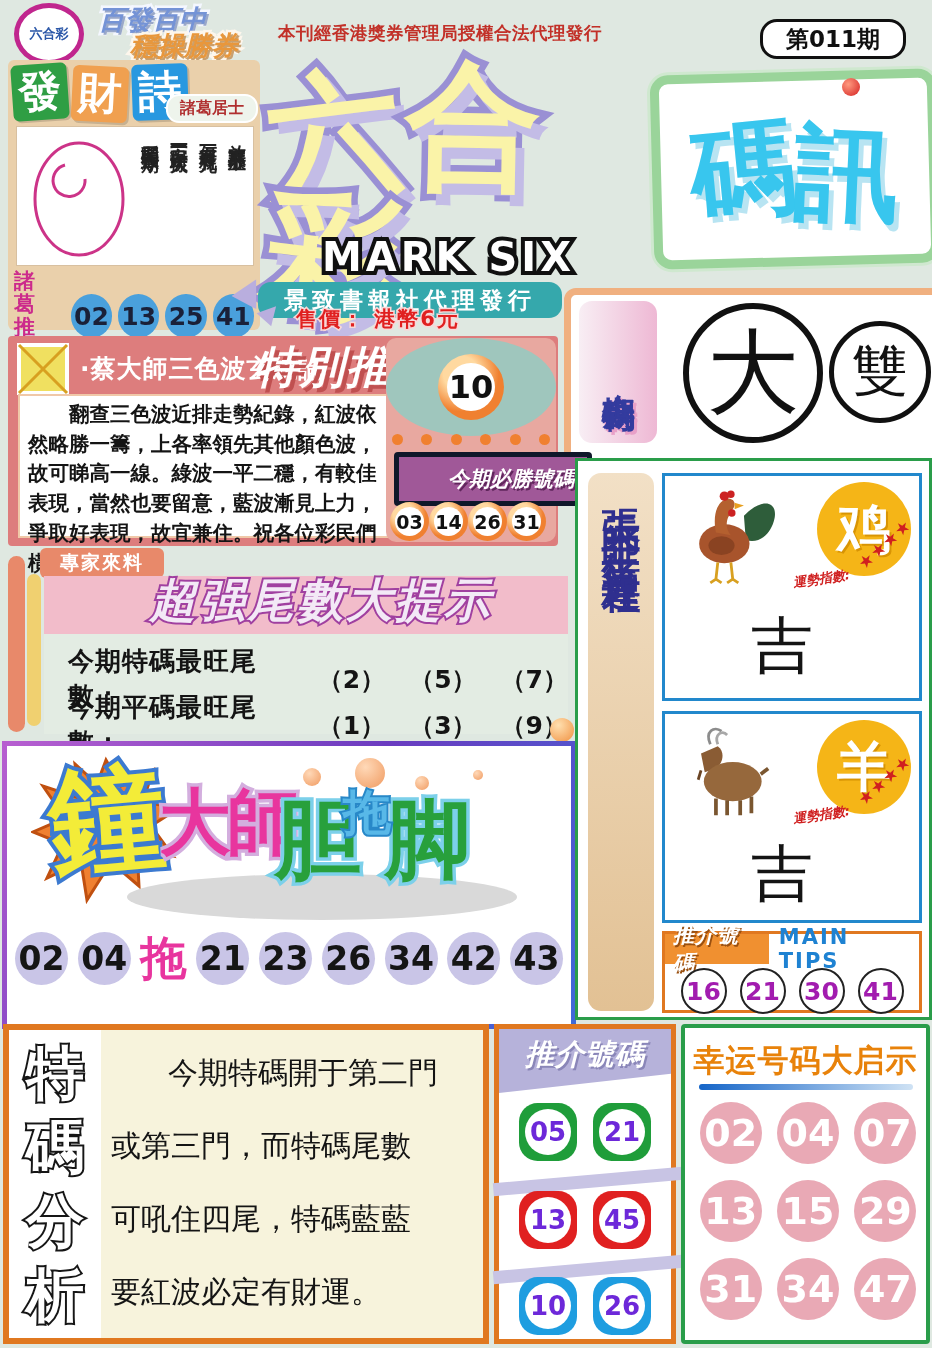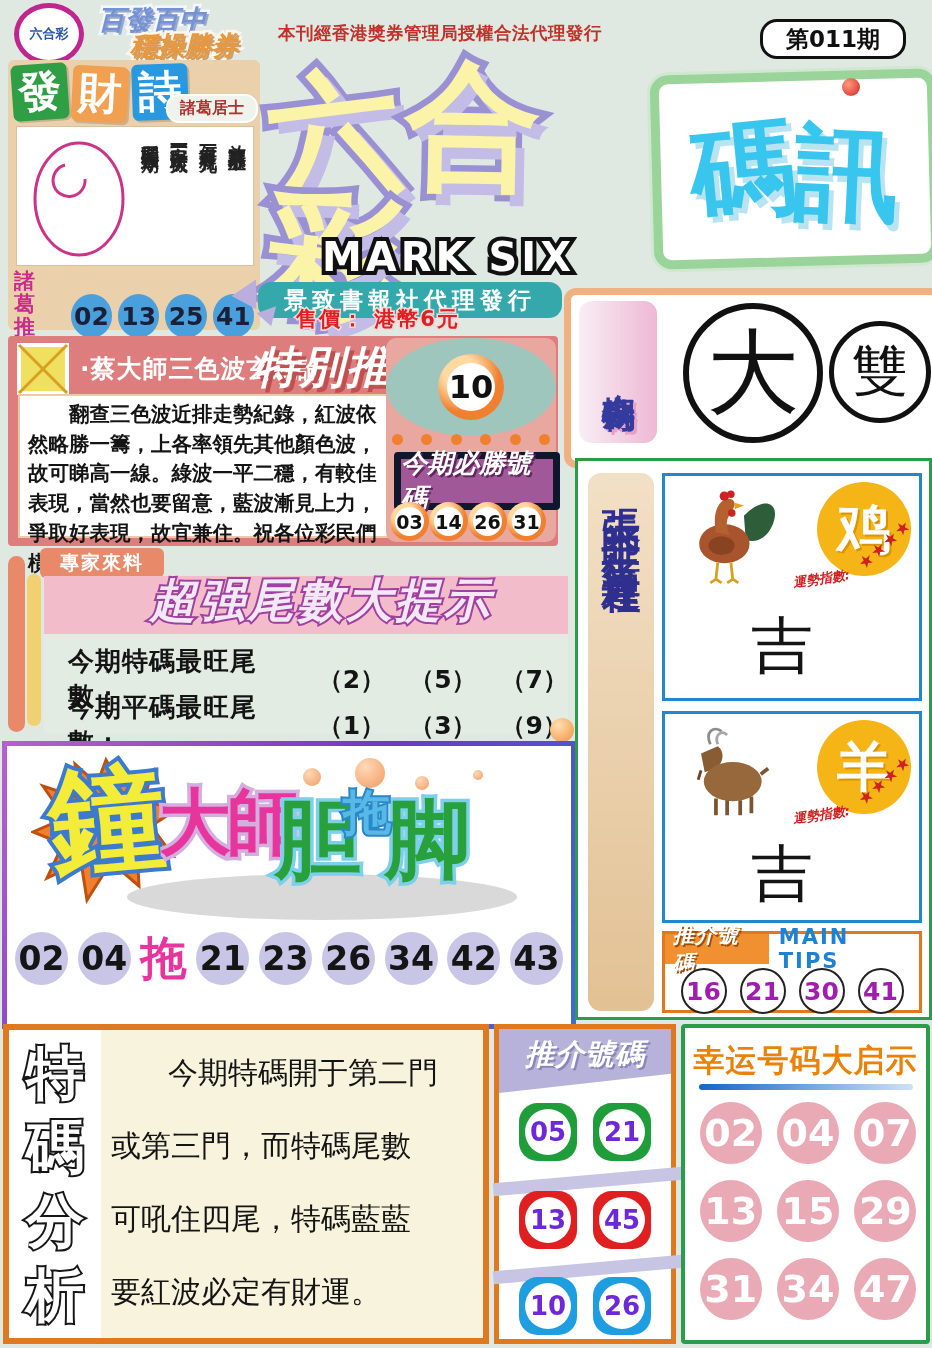--- a/index.html
+++ b/index.html
@@ -68,22 +68,22 @@
   .sp-body{left:10px;top:58px;width:380px;height:144px;background:#fff;border:2px solid #f0c8a8;
            font-size:20.5px;font-weight:bold;color:#141414;line-height:1.45;padding:4px 8px;box-sizing:border-box;text-indent:2em;}
   .sp-col{left:378px;top:2px;width:170px;height:204px;background:#e8a8a0;border-radius:10px;}
   .sp-ellipse{left:0px;top:0px;width:170px;height:98px;background:#9fc6bd;border-radius:50%;}
   .ball-orange{border-radius:50%;background:radial-gradient(circle at 35% 30%,#ffd9a0 0 28%,#f08030 60%);position:relative;}
   .ball-orange .in{position:absolute;inset:0;margin:auto;background:#fff;border-radius:50%;display:flex;align-items:center;justify-content:center;font-weight:900;color:#111;}
   .sp-big{left:52px;top:16px;width:66px;height:66px;}
   .sp-big .in{width:48px;height:48px;font-size:32px;}
   .sp-dots{left:6px;top:96px;width:158px;display:flex;justify-content:space-between;}
   .sp-dots i{width:11px;height:11px;border-radius:50%;background:#f08030;}
-  .sp-winlabel{left:8px;top:114px;width:152px;height:44px;background:#a05898;border:7px solid #0f172a;border-radius:4px;
-               font-size:26px;font-weight:900;font-style:italic;color:#fff;text-shadow:2px 2px 0 #60265c;}
+  .sp-winlabel{left:8px;top:114px;width:152px;height:44px;background:#a05898;border:5px solid #0f172a;border-radius:4px;
+               font-size:21px;font-weight:900;font-style:italic;color:#fff;text-shadow:2px 2px 0 #60265c;padding-left:36px;}
   .sp-balls{left:4px;top:164px;width:164px;display:flex;}
   .sp-balls .ball-orange{width:39px;height:39px;}
   .sp-balls .in{width:29px;height:29px;font-size:19px;}
 
   
   .expert{left:8px;top:548px;width:560px;height:190px;}
   .ex-bar1{left:0px;top:8px;width:17px;height:176px;background:#e8896a;border-radius:9px;}
   .ex-bar2{left:19px;top:26px;width:14px;height:152px;background:#f0d070;border-radius:7px;}
   .ex-tab{left:32px;top:0px;width:124px;height:30px;background:#e8896a;border-radius:6px;
           font-size:19px;font-weight:bold;color:#fff;letter-spacing:2px;}

